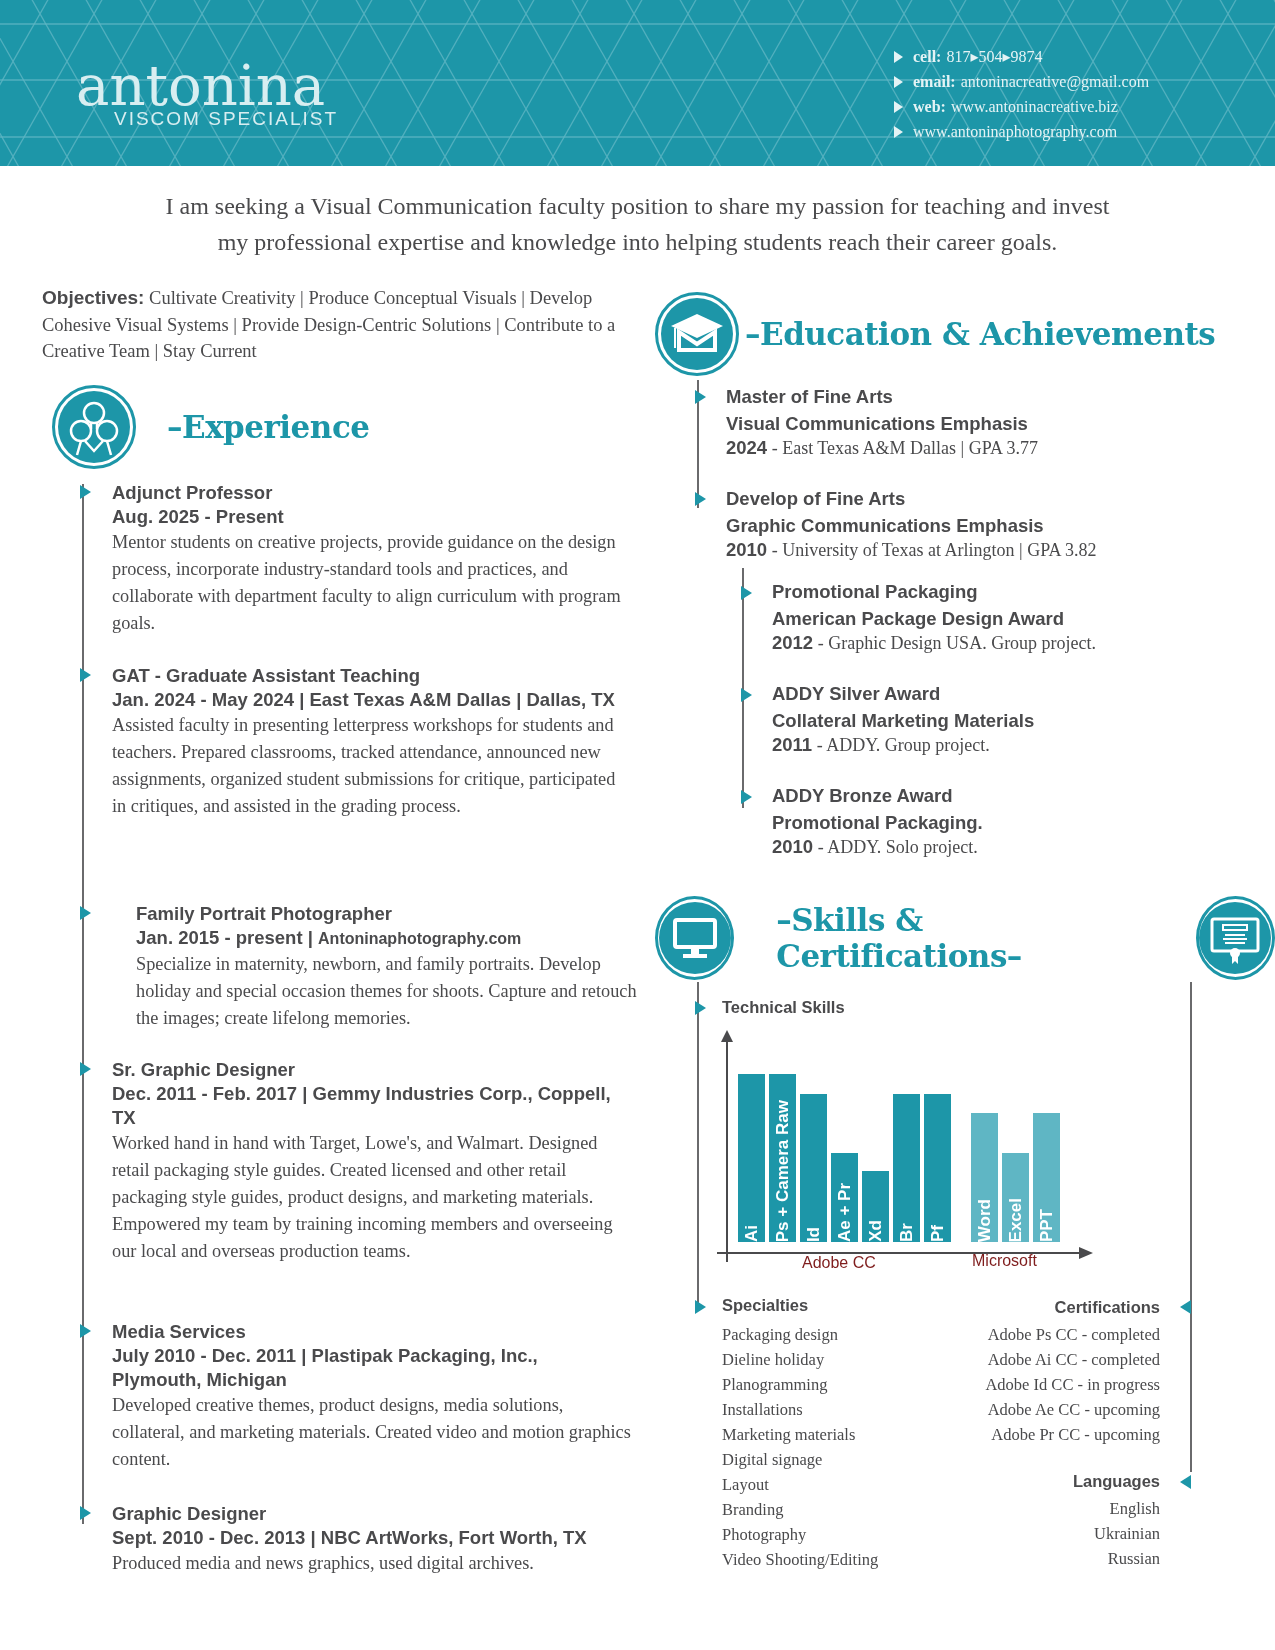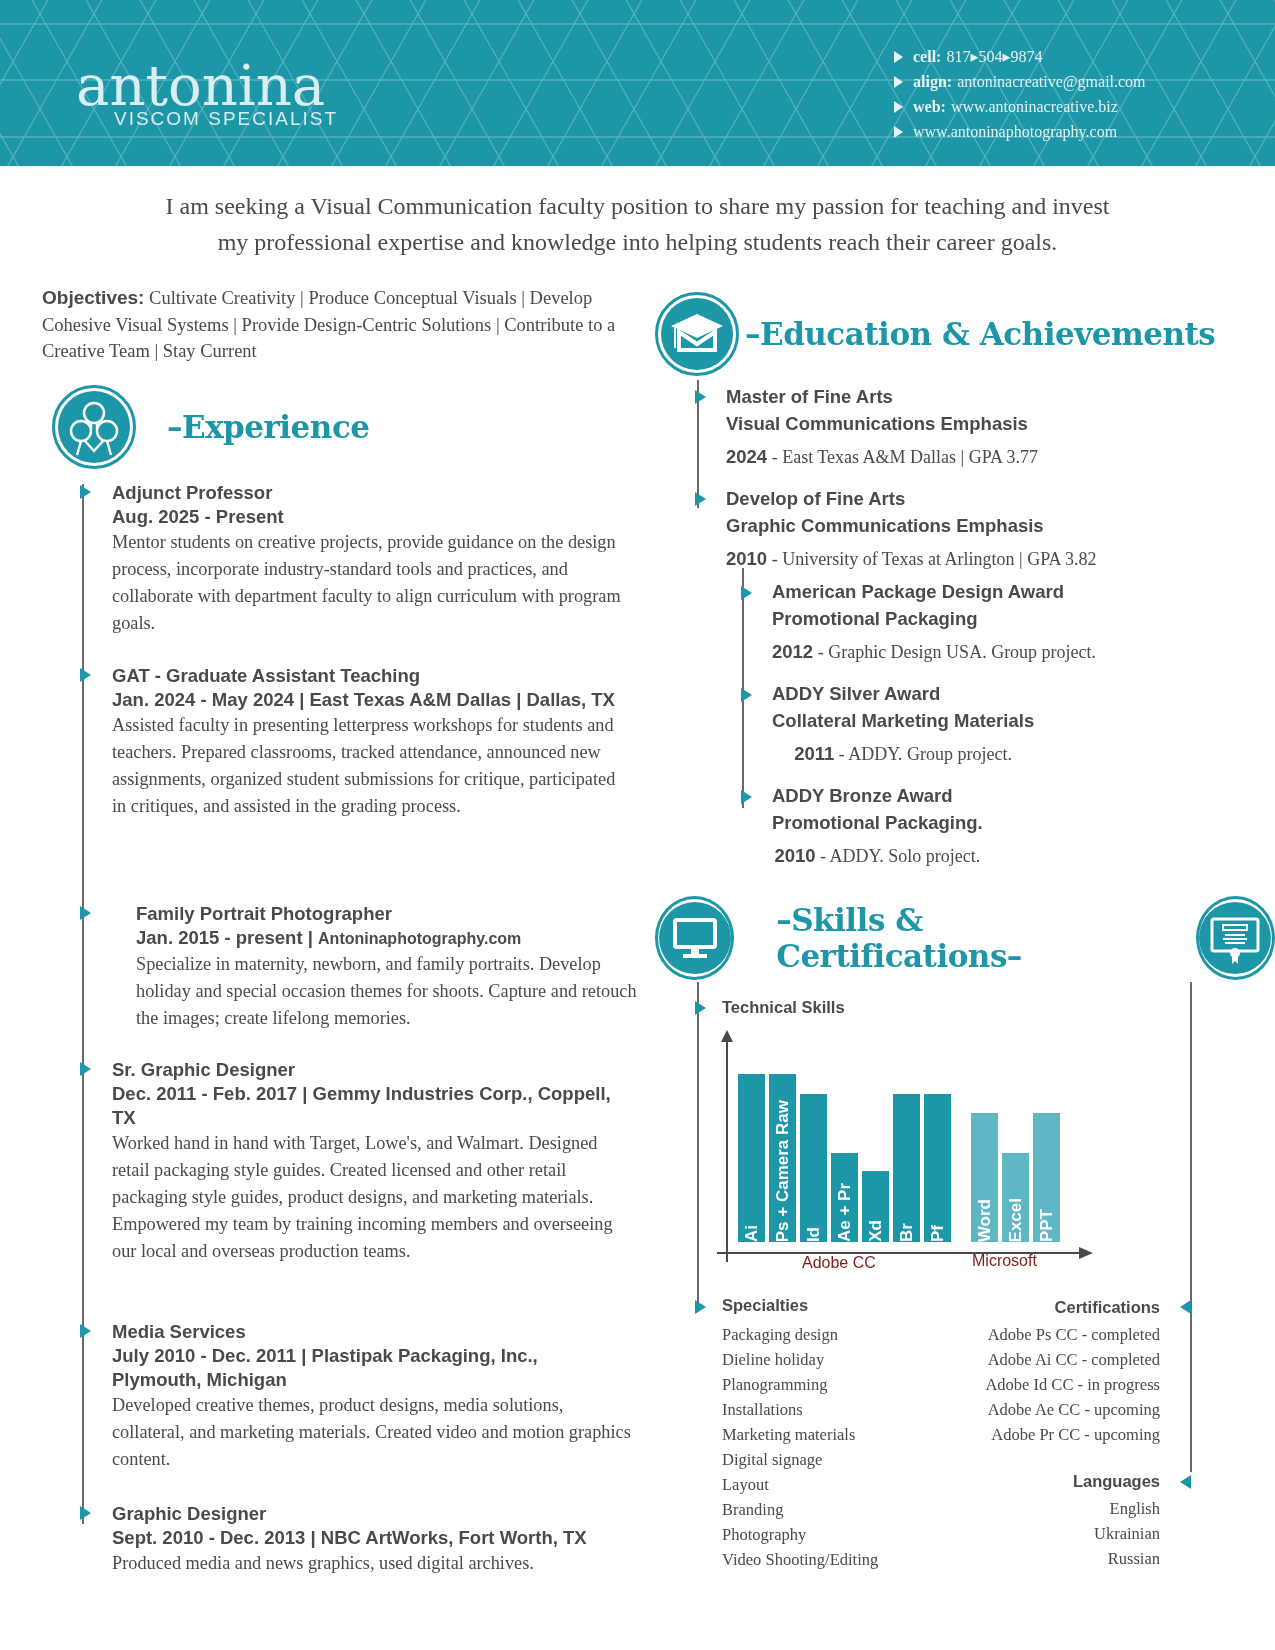--- a/index.html
+++ b/index.html
@@ -22,21 +22,21 @@
   .circle-inner { width: 72px; height: 72px; border-radius: 50%; background: #1d96a8; display: flex; align-items: center; justify-content: center; }
   .section-title { font-family: "DejaVu Serif", serif; font-weight: bold; color: #1d96a8; font-size: 31px; margin-left: 6px; letter-spacing: -0.5px; }
   .timeline-line { position: absolute; width: 2px; background: #6a6a6c; }
   .marker { position: absolute; width: 0; height: 0; border-top: 7px solid transparent; border-bottom: 7px solid transparent; border-left: 11px solid #1d96a8; }
   .exp-item { position: absolute; left: 112px; width: 520px; }
   .exp-title { font-family: "Liberation Sans", sans-serif; font-weight: bold; font-size: 18.5px; line-height: 24px; color: #4a4a4c; }
   .exp-desc { font-family: "Liberation Serif", serif; font-size: 18.3px; line-height: 27px; color: #4a4a4c; }
   .small-b { font-size: 16px; }
   .edu-item { position: absolute; }
   .edu-title { font-family: "Liberation Sans", sans-serif; font-weight: bold; font-size: 18.5px; line-height: 27px; color: #4a4a4c; }
-  .edu-line { font-family: "Liberation Serif", serif; font-size: 18px; line-height: 39px; text-align: center; }
+  .edu-line { font-family: "Liberation Serif", serif; font-size: 18px; line-height: 22px; }
   .edu-line b { font-family: "Liberation Sans", sans-serif; font-weight: bold; font-size: 18.5px; }
   .subhead { font-family: "Liberation Sans", sans-serif; font-weight: bold; font-size: 16.5px; color: #4a4a4c; }
   .list { font-family: "Liberation Serif", serif; font-size: 16.5px; line-height: 25px; color: #4a4a4c; }
   .chart { position: absolute; left: 700px; top: 1020px; width: 400px; height: 260px; }
   .bar { position: absolute; width: 26px; bottom: 0; display: flex; align-items: flex-end; justify-content: center; }
   .bar span { writing-mode: vertical-rl; transform: rotate(180deg); color: #fff; font-family: "Liberation Sans", sans-serif; font-weight: bold; font-size: 17px; padding-bottom: 5px; white-space: nowrap; }
   .axis-label { position: absolute; font-family: "Liberation Sans", sans-serif; font-size: 16px; color: #7f1d1d; }
 </style>
 </head>
 <body>
@@ -109,21 +109,21 @@
     <div class="logo-sub">VISCOM SPECIALIST</div>
   </div>
   <div class="contact">
     <div class="row">
         <span class="tri"></span>
         <b>cell:</b>
         <span>817▸504▸9874</span>
       </div>
     <div class="row">
         <span class="tri"></span>
-        <b>align:</b>
+        <b>email:</b>
         <span>antoninacreative@gmail.com</span>
       </div>
     <div class="row">
         <span class="tri"></span>
         <b>web:</b>
         <span>www.antoninacreative.biz</span>
       </div>
     <div class="row">
         <span class="tri"></span>
         <span>www.antoninaphotography.com</span>
@@ -225,22 +225,22 @@
 <div class="marker" style="left:695px; top:492px;"></div>
 <div class="edu-item" style="left:726px; top:485px;">
   <div class="edu-title">Develop of Fine Arts</div>
   <div class="edu-title">Graphic Communications Emphasis</div>
   <div class="edu-line"><b>2010</b><span> - University of Texas at Arlington | GPA 3.82</span></div>
 </div>
 
 <div class="timeline-line" style="left:742px; top:568px; height:240px;"></div>
 <div class="marker" style="left:741px; top:586px;"></div>
 <div class="edu-item" style="left:772px; top:578px;">
+  <div class="edu-title">Promotional Packaging</div>
   <div class="edu-title">American Package Design Award</div>
-  <div class="edu-title">Promotional Packaging</div>
   <div class="edu-line"><b>2012</b><span> - Graphic Design USA. Group project.</span></div>
 </div>
 
 <div class="marker" style="left:741px; top:688px;"></div>
 <div class="edu-item" style="left:772px; top:680px;">
   <div class="edu-title">ADDY Silver Award</div>
   <div class="edu-title">Collateral Marketing Materials</div>
   <div class="edu-line"><b>2011</b><span> - ADDY. Group project.</span></div>
 </div>
 

